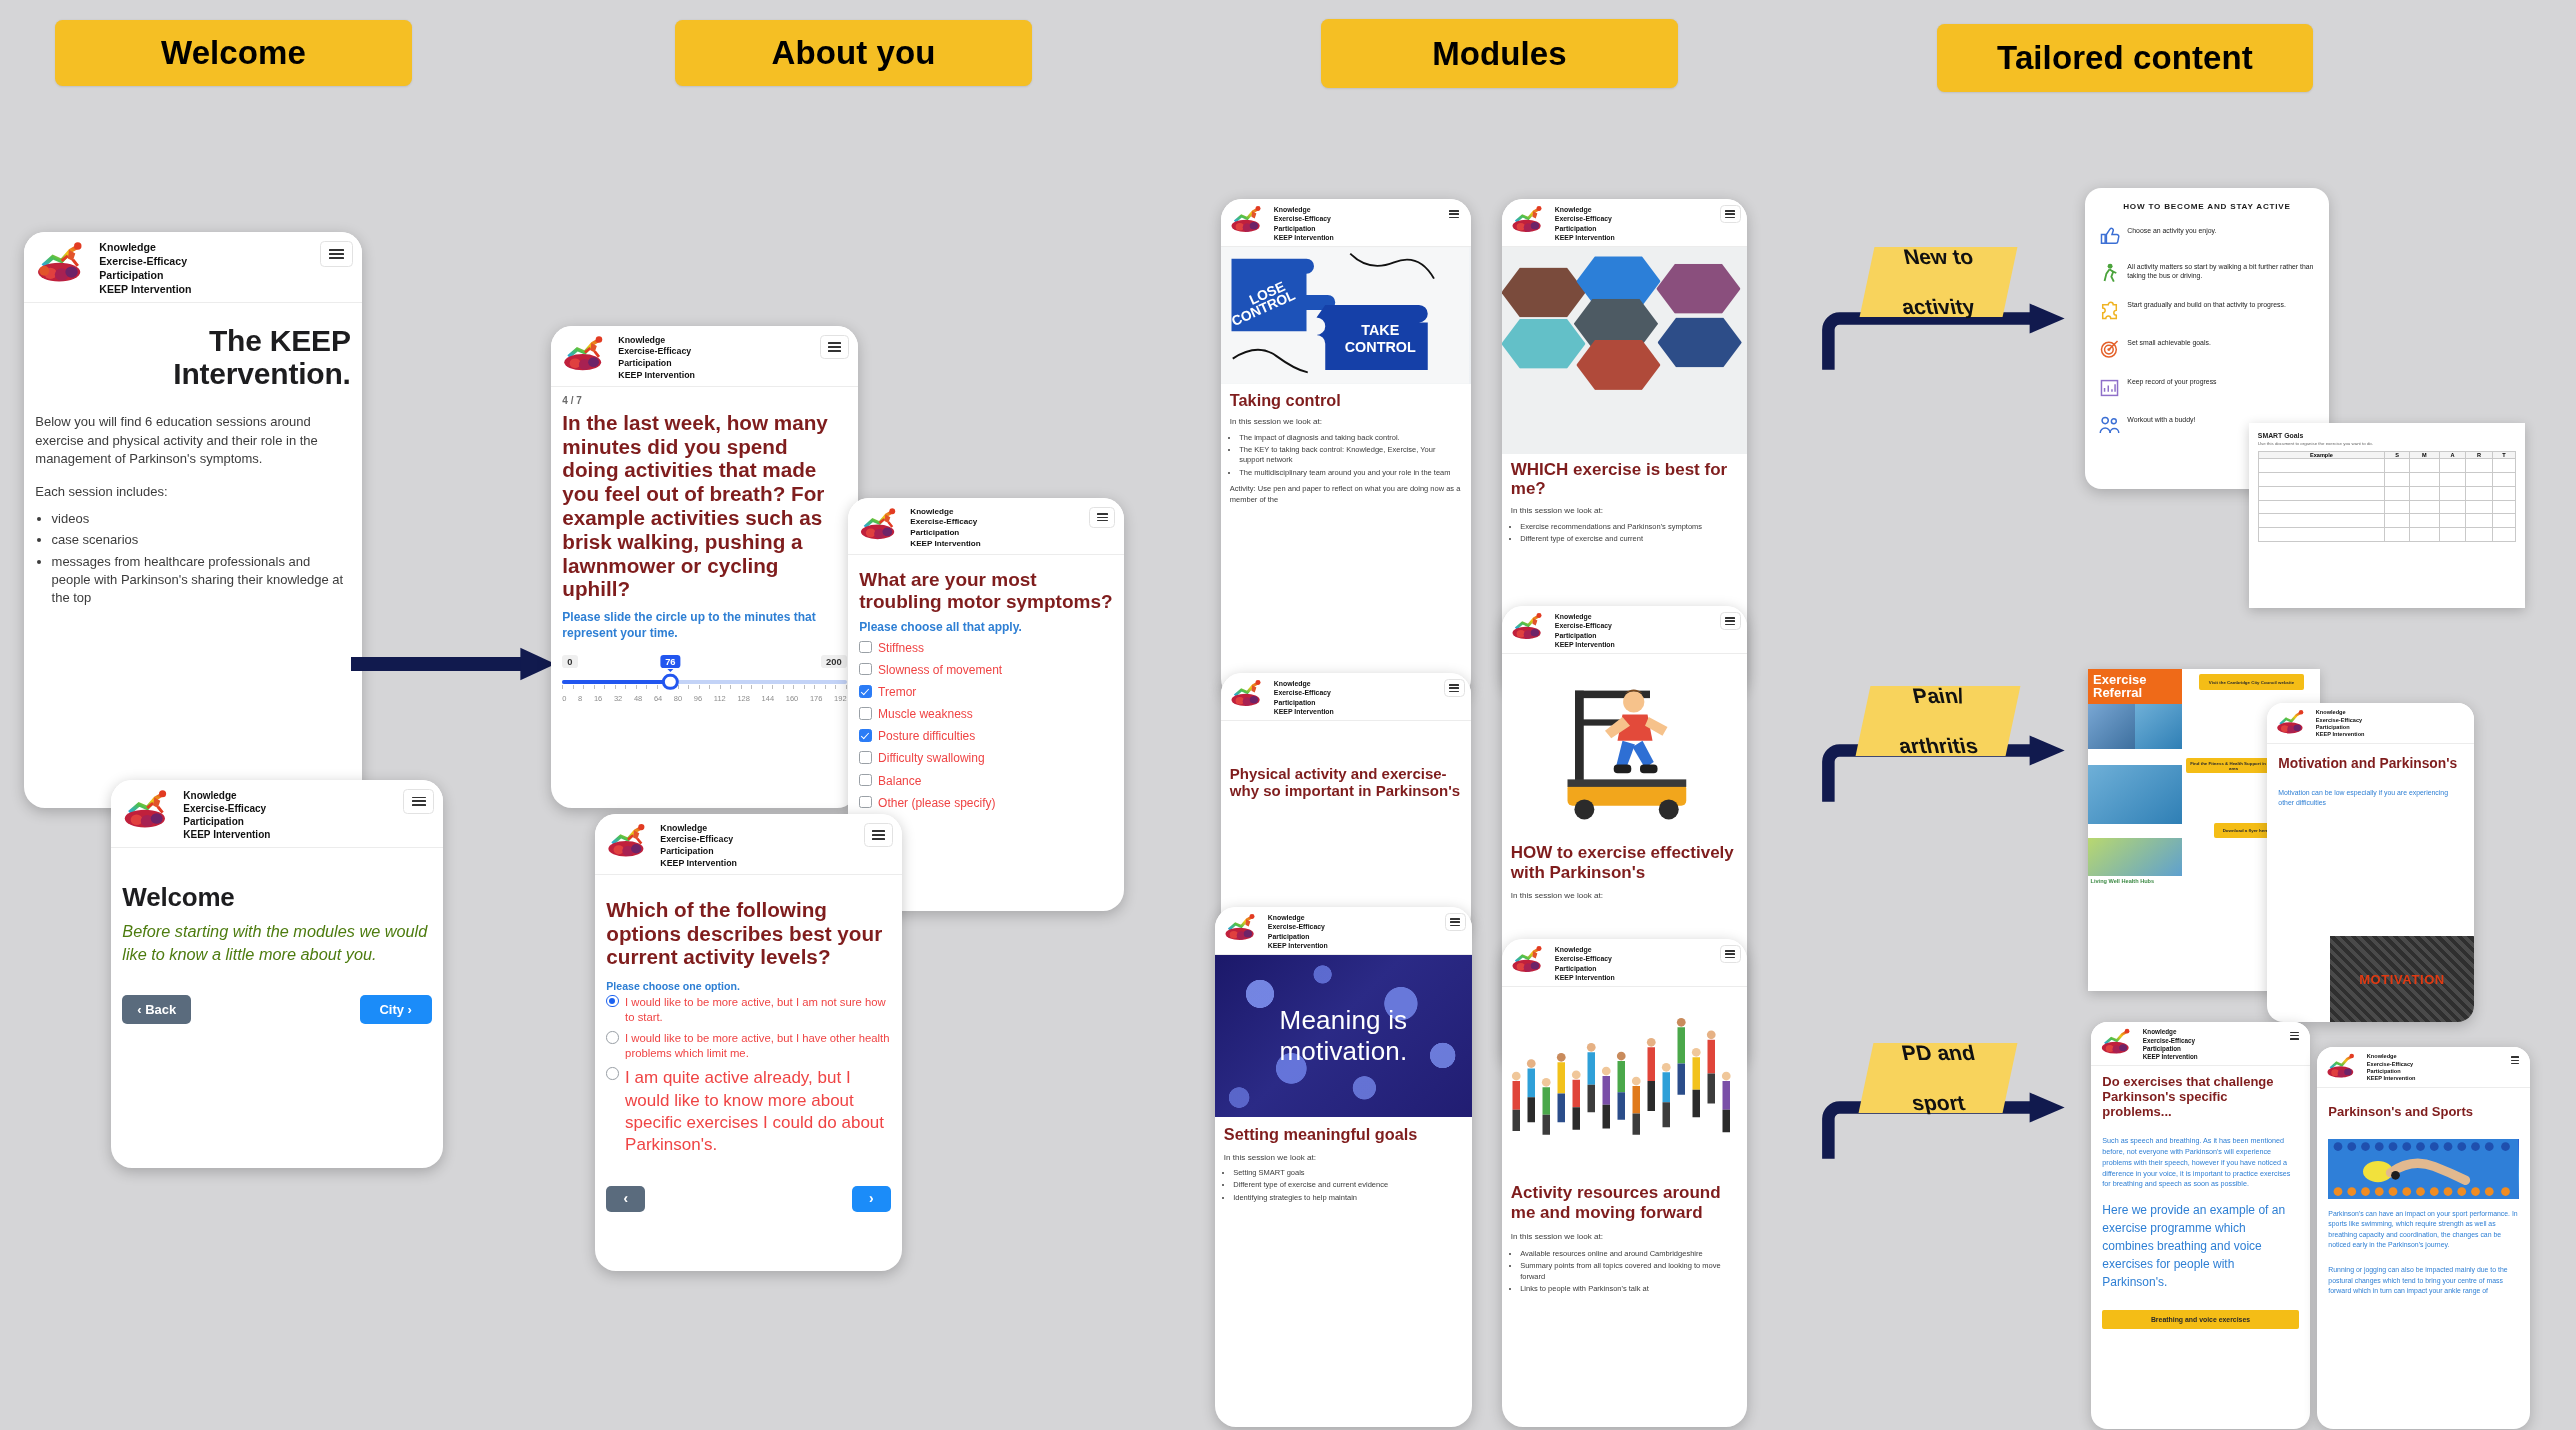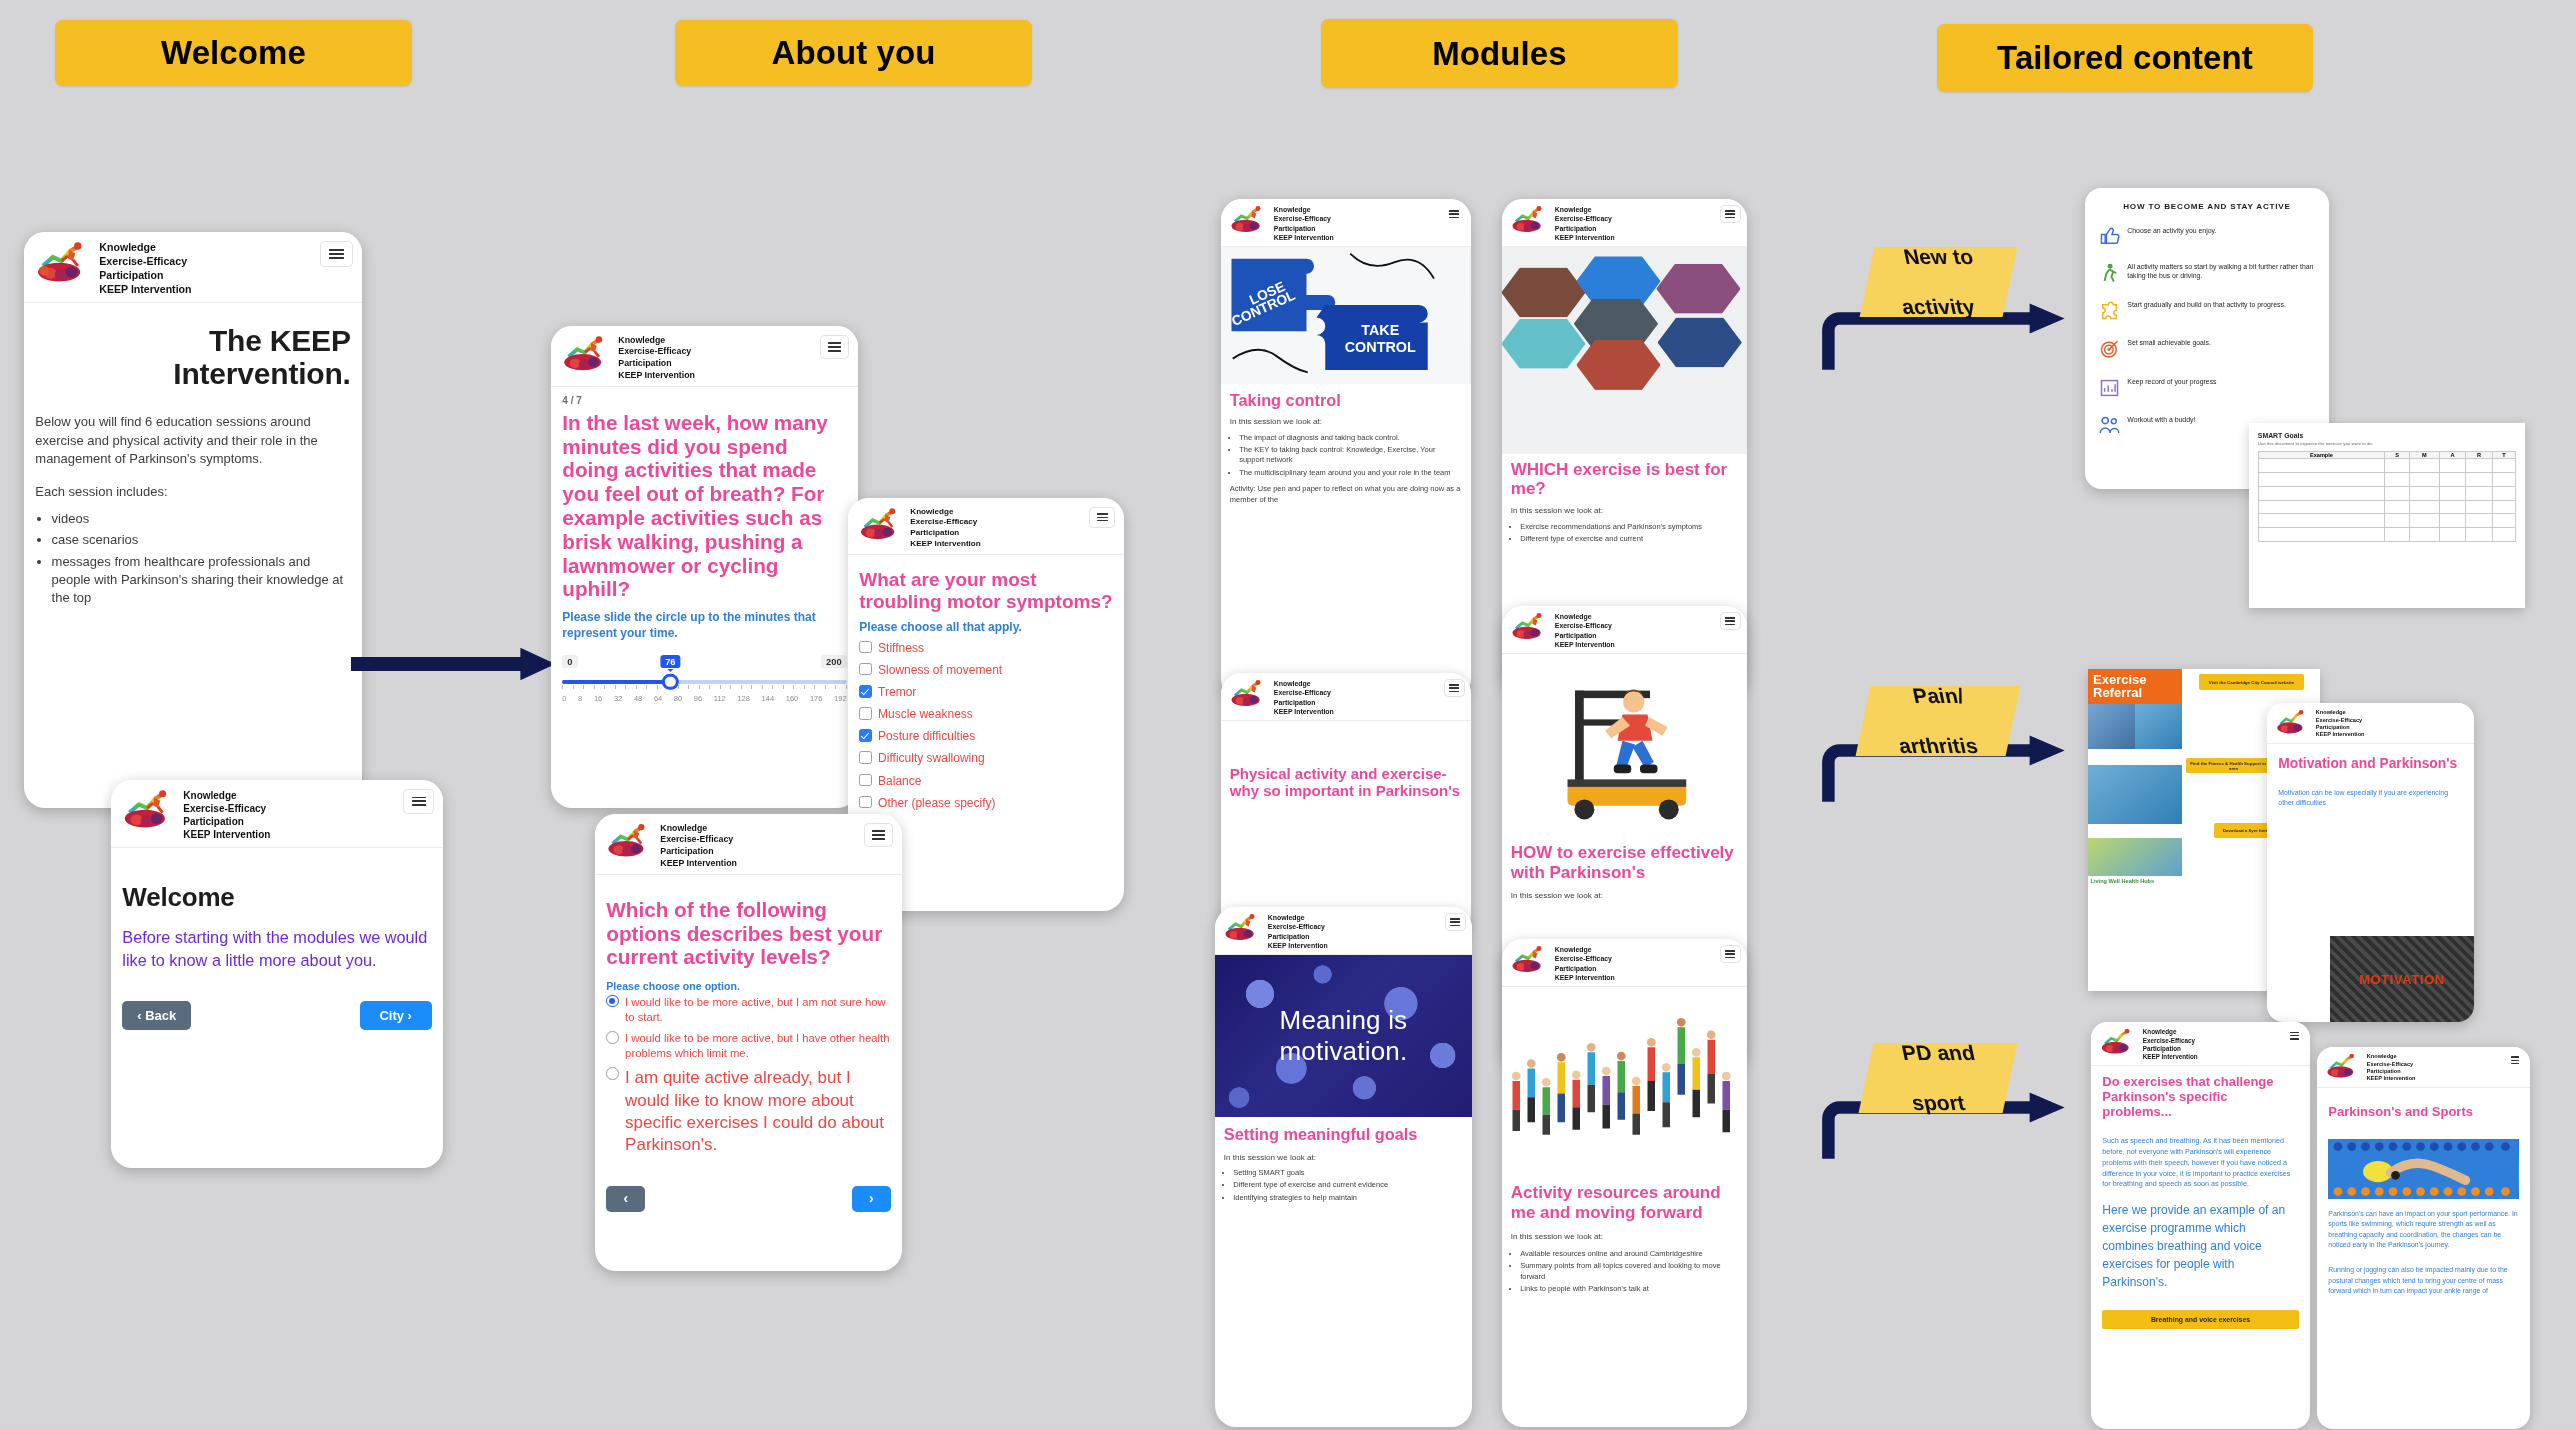--- a/index.html
+++ b/index.html
@@ -60,21 +60,21 @@
     border-radius: 4.4px;
     background: #fff;
     display: flex; flex-direction: column; justify-content: center; align-items: center;
     gap: 1.9px;
     flex: 0 0 auto;
   }
   .burger i { display: block; background: #333; border-radius: 0.6px; }
   .phone-body { flex: 1 1 auto; padding: 0 11.3px; overflow: hidden; position: relative; }
 
   h1.card-title { font-weight: 800; color: #1d1d1f; line-height: 1.12; letter-spacing: -0.2px; }
-  h2.card-title { font-weight: 800; color: #ec4899; line-height: 1.15; }
+  h2.card-title { font-weight: 800; color: #7f1d1d; line-height: 1.15; }
   p.body-text { color: #3c3c3c; line-height: 1.42; }
   .blue-text { color: #2e7fd4; }
   ul.bullets { padding-left: 1.25em; color: #3c3c3c; }
   ul.bullets li { margin-bottom: .28em; line-height: 1.38; }
 
   
   .btn-row { display: flex; justify-content: space-between; align-items: center; }
   .btn { border-radius: 5px; color: #fff; display: flex; align-items: center; justify-content: center; font-weight: 600; }
   .btn-back { background: #5a6b7d; }
   .btn-next { background: #1b8cf9; }
@@ -250,21 +250,21 @@
         <span>KEEP Intervention</span>
       </div>
       <div class="burger" style="width:31px;height:25px;">
         <i style="width:13.8px;height:1.9px;"></i>
           <i style="width:13.8px;height:1.9px;"></i>
           <i style="width:13.8px;height:1.9px;"></i>
       </div>
     </div>
     <div class="phone-body" style="padding-top:35px;">
       <h1 class="card-title" style="font-size:26px;">Welcome</h1>
-      <p class="body-text" style="font-size:16.3px; margin-top:14px; color:#6d28d9;">Before starting with the modules we would like to know a little more about you.</p>
+      <p class="body-text" style="font-size:16.3px; margin-top:8px; color:#4d7c0f;font-style:italic;">Before starting with the modules we would like to know a little more about you.</p>
       <div class="btn-row" style="margin-top:29px;">
         <div class="btn btn-back" style="width:69px;height:29px;font-size:13px;">‹ Back</div>
         <div class="btn btn-next" style="width:72px;height:29px;font-size:13px;">City ›</div>
       </div>
     </div>
   </div>
 
   <div class="arrow" style="left:351px; top:645px;">
     <svg width="207" height="38" viewBox="0 0 330 60">
       <path d="M0 30 H278" stroke="#111a4e" stroke-width="22" fill="none"></path>

